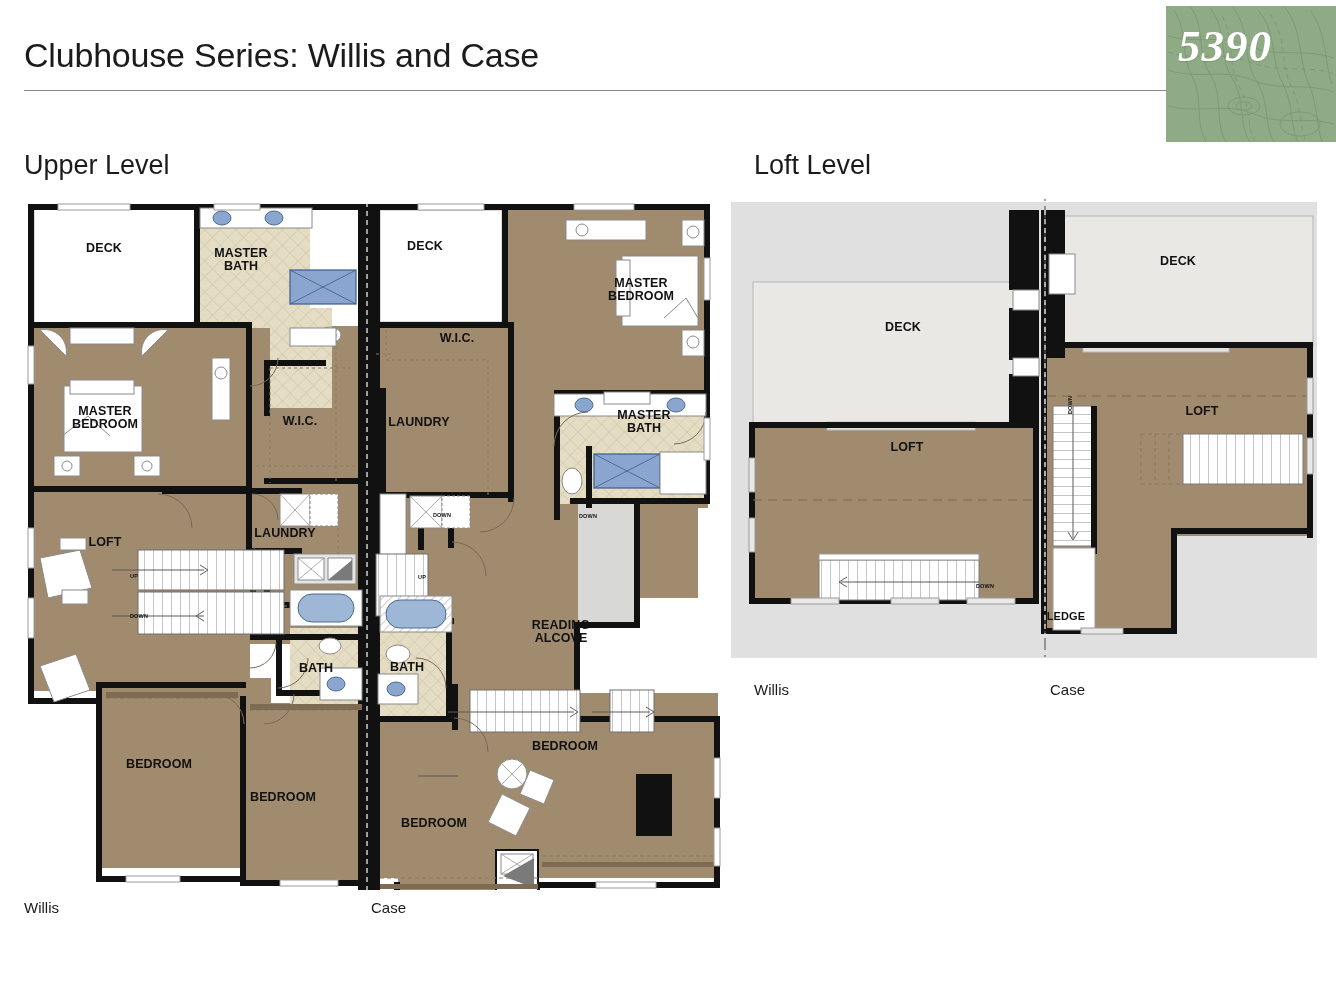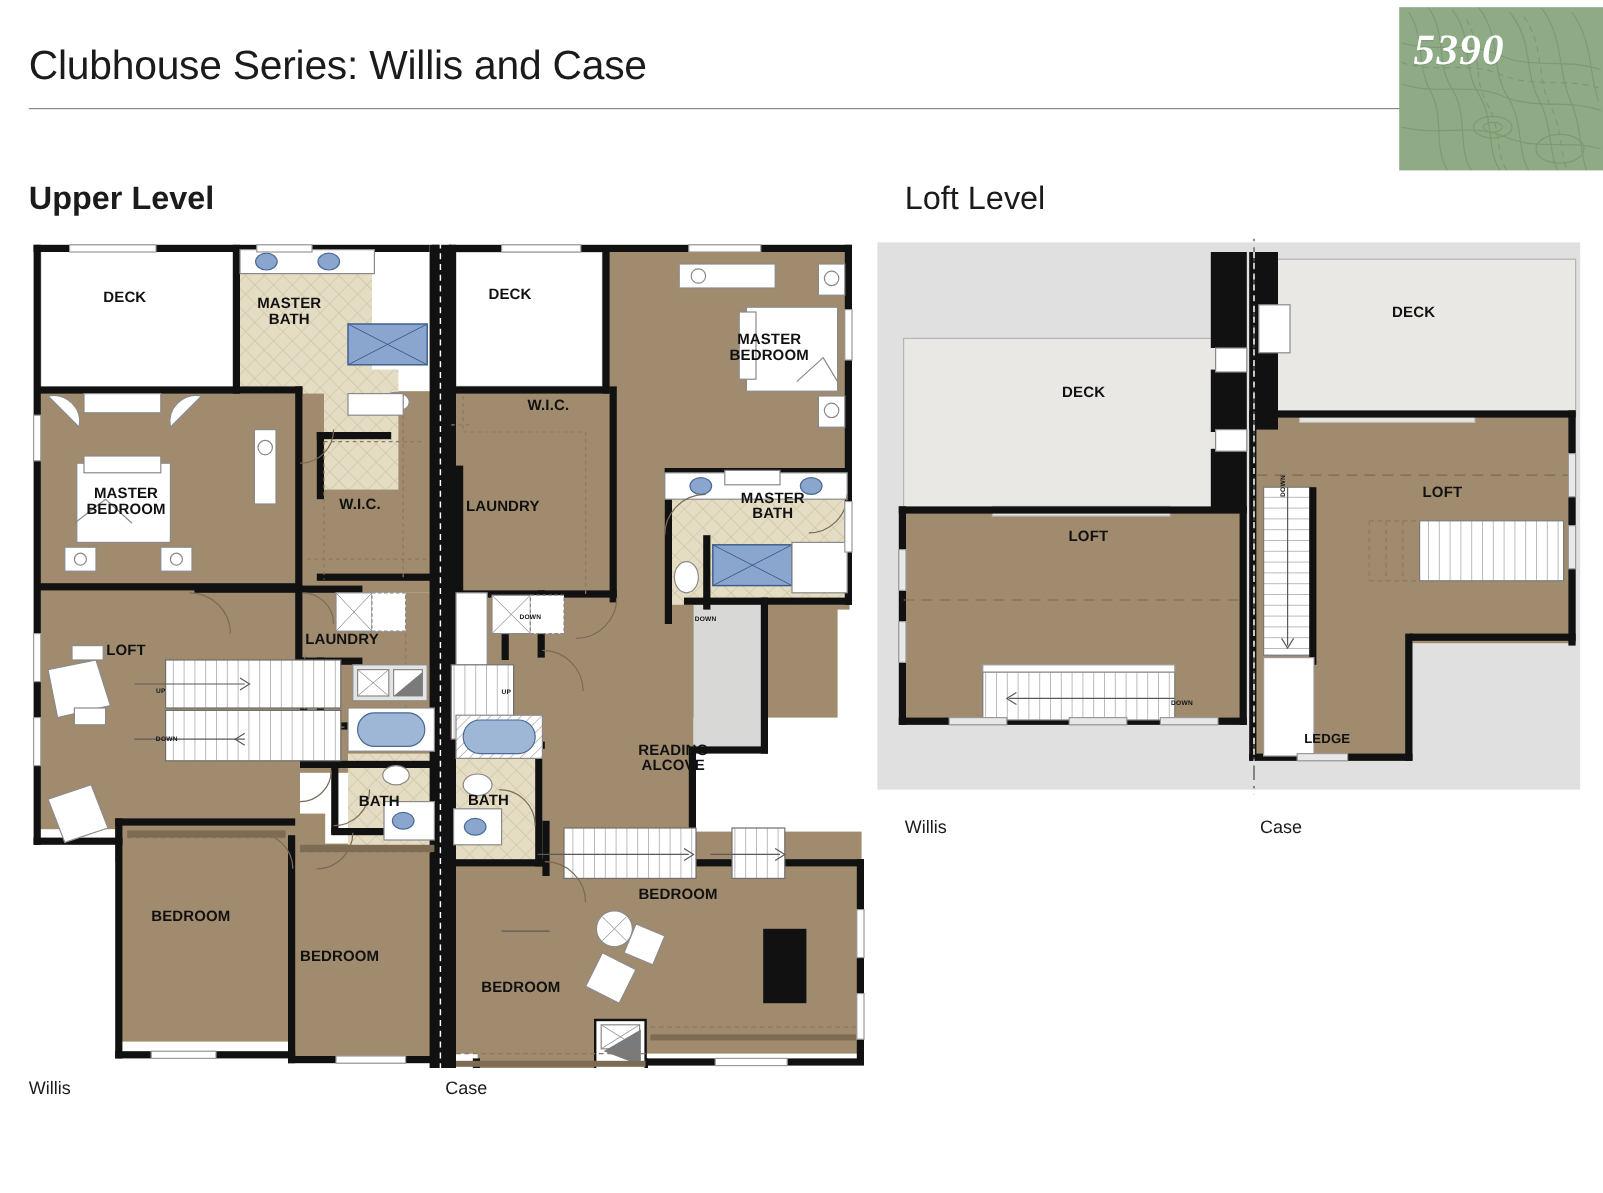--- a/index.html
+++ b/index.html
@@ -23,31 +23,31 @@
     background: #8a8a8a;
   }
   .logo {
     position: absolute; left: 1166px; top: 6px; width: 170px; height: 136px;
     background: #8fab85; overflow: hidden;
   }
   .logo svg { position: absolute; inset: 0; width: 100%; height: 100%; }
   .logo-text {
     position: absolute; left: 12px; top: 14px;
     font-family: "Liberation Serif", serif; font-style: italic; font-weight: 700;
-    font-size: 36px; color: #ffffff; letter-spacing: 1px;
+    font-size: 45px; color: #ffffff; letter-spacing: 1px;
     text-shadow: 0 1px 1px rgba(0,0,0,.12);
     white-space: nowrap;
   }
 
   
   .section-title {
     position: absolute; font-size: 27px; font-weight: 400; color: #1b1b1b;
     white-space: nowrap;
   }
-  #upper-title { left: 24px; top: 150px; font-weight: bold; }
+  #upper-title { left: 24px; top: 150px; }
   #loft-title  { left: 754px; top: 150px; }
 
   .plan-caption {
     position: absolute; font-size: 15px; font-weight: 400; color: #1b1b1b;
     white-space: nowrap;
   }
 
   
   .plan { position: absolute; }
   #upper-plan { left: 18px; top: 198px; width: 706px; height: 692px; }
@@ -524,20 +524,20 @@
   </div>
 
   <div>
     <div class="rm" style="left:903px;top:327px">DECK</div>
     <div class="rm" style="left:907px;top:447px">LOFT</div>
     <div class="rm tiny" style="left:985px;top:587px">DOWN</div>
 
     <div class="rm" style="left:1178px;top:261px">DECK</div>
     <div class="rm" style="left:1202px;top:411px">LOFT</div>
     <div class="rm tiny" style="left:1071px;top:405px;transform:translate(-50%,-50%) rotate(-90deg)">DOWN</div>
-    <div class="rm sm" style="left:1106px;top:617px">LEDGE</div>
+    <div class="rm sm" style="left:1066px;top:617px">LEDGE</div>
   </div>
 
   <div class="plan-caption" style="left:754px;top:681px">Willis</div>
   <div class="plan-caption" style="left:1050px;top:681px">Case</div>
 
 
 </div>
 
 </body></html>

